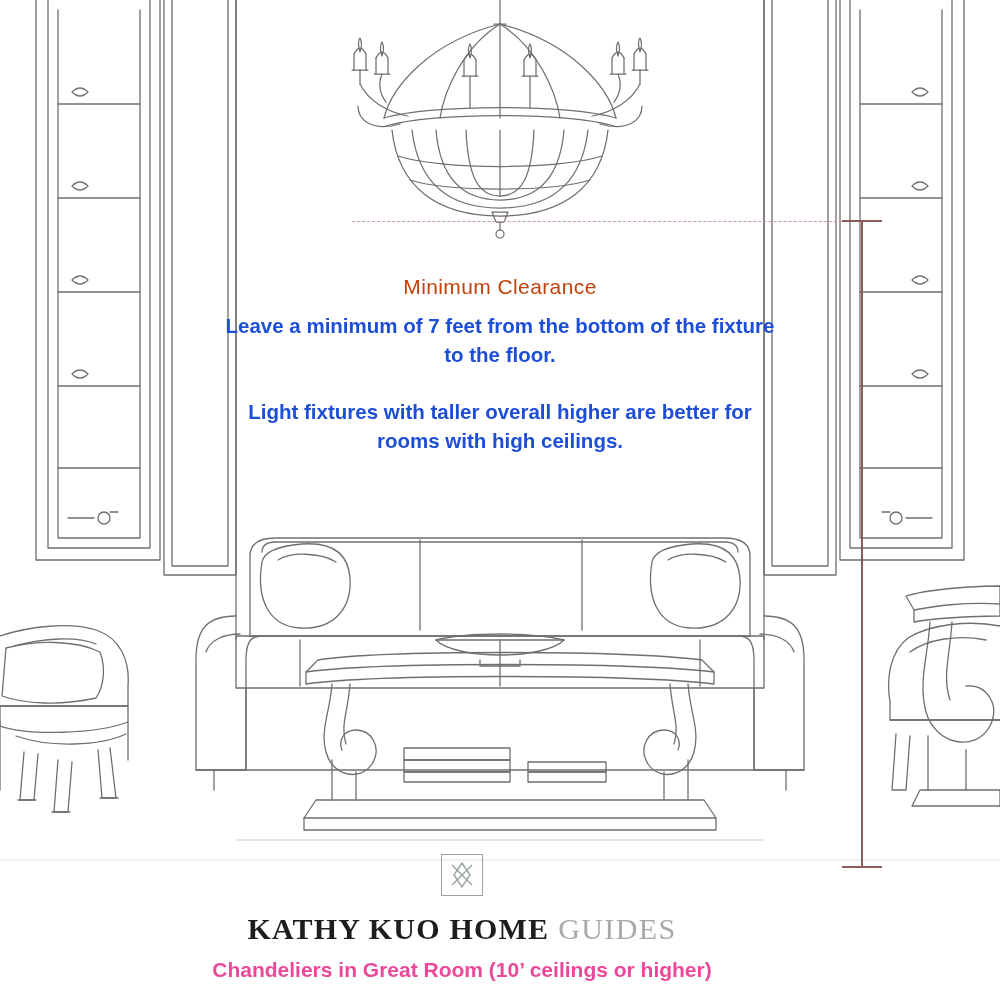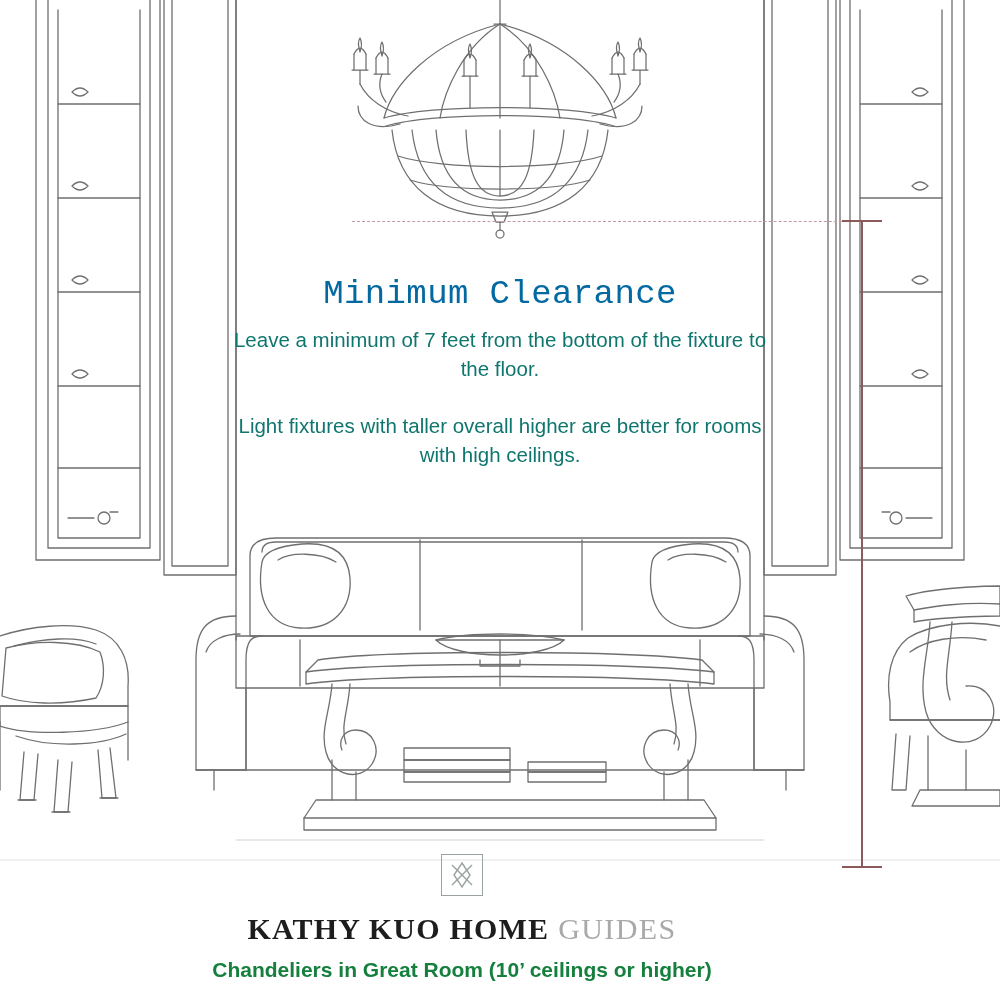--- a/index.html
+++ b/index.html
@@ -30,33 +30,34 @@
   
   .callout {
     position: absolute;
     left: 220px;
     top: 275px;
     width: 560px;
     text-align: center;
     z-index: 6;
   }
   .callout-title {
-    font-family: Liberation Mono, monospace;
-    font-size: 34px;
+    font-family: Liberation Sans, sans-serif;
+    font-size: 21px;
     letter-spacing: 0.4px;
-    color: #0369a1;
+    color: #c2410c;
     margin: 0 0 12px 0;
     font-weight: 400;
   }
   .callout-para {
     font-family: "Liberation Sans", sans-serif;
     font-size: 20.5px;
     line-height: 29px;
-    color: #0f766e;
+    color: #1d4ed8;
     margin: 0;
+    font-weight: bold;
   }
   .callout-para + .callout-para {
     margin-top: 28px;
   }
   
   .footer {
     position: absolute;
     left: 0;
     bottom: 18px;
     width: 924px;
@@ -83,21 +84,21 @@
     font-weight: 700;
   }
   .brand-light {
     color: #a9a9a9;
     font-weight: 400;
     letter-spacing: 1.4px;
   }
   .footer-caption {
     font-family: "Liberation Sans", sans-serif;
     font-size: 21px;
-    color: #15803d;
+    color: #ec4899;
     font-weight: 700;
     margin: 0;
   }
   
   .dashed-rule {
     position: absolute;
     left: 352px;
     top: 221px;
     width: 530px;
     height: 0;

